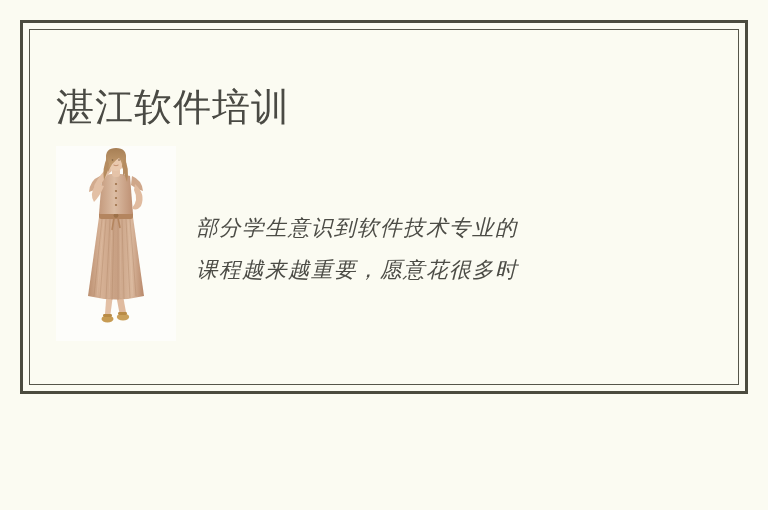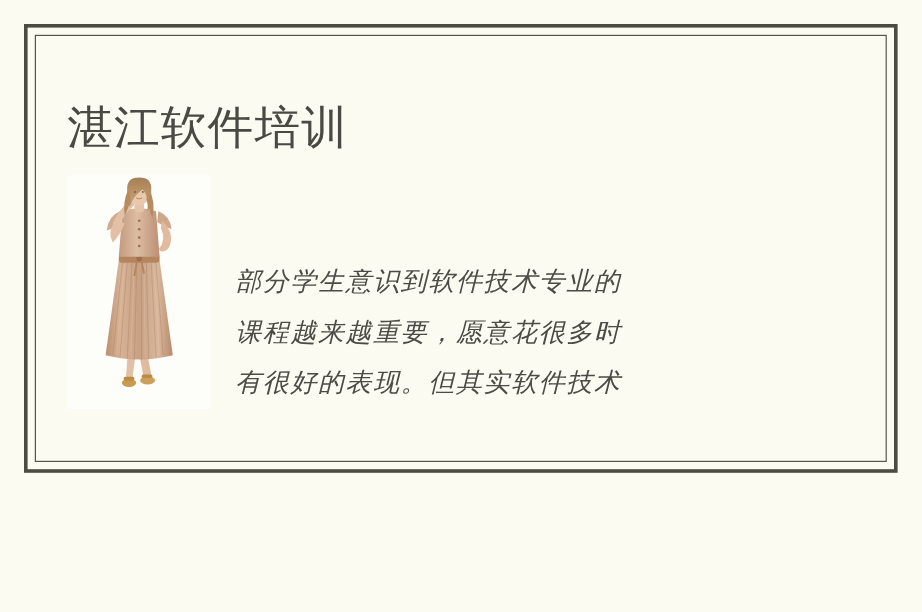--- a/index.html
+++ b/index.html
@@ -58,21 +58,21 @@
     white-space: nowrap;
   }
 
   
   .content {
     position: absolute;
     left: 56px;
     top: 140px;
     right: 60px;
     display: flex;
-    align-items: flex-end;
+    align-items: center;
   }
 
   .photo {
     position: relative;
     width: 120px;
     height: 195px;
     flex: 0 0 auto;
     margin-top: 6px;
   }
   .photo svg {
@@ -192,17 +192,16 @@
 
         <circle cx="56.5" cy="14" r="0.8" fill="#7a5c42"></circle>
         <circle cx="63" cy="14" r="0.8" fill="#7a5c42"></circle>
         <path d="M57.5 19 Q60 20.5 62.5 19" stroke="#b9825f" stroke-width="0.8" fill="none"></path>
       </svg>
     </div>
 
     <div class="paragraph">
       <span class="ln">部分学生意识到软件技术专业的</span>
       <span class="ln">课程越来越重要，愿意花很多时</span>
-      <span class="ln">有很好的表现。但其实软件技术</span>
     </div>
 
   </div>
 </div>
 
 </body></html>

